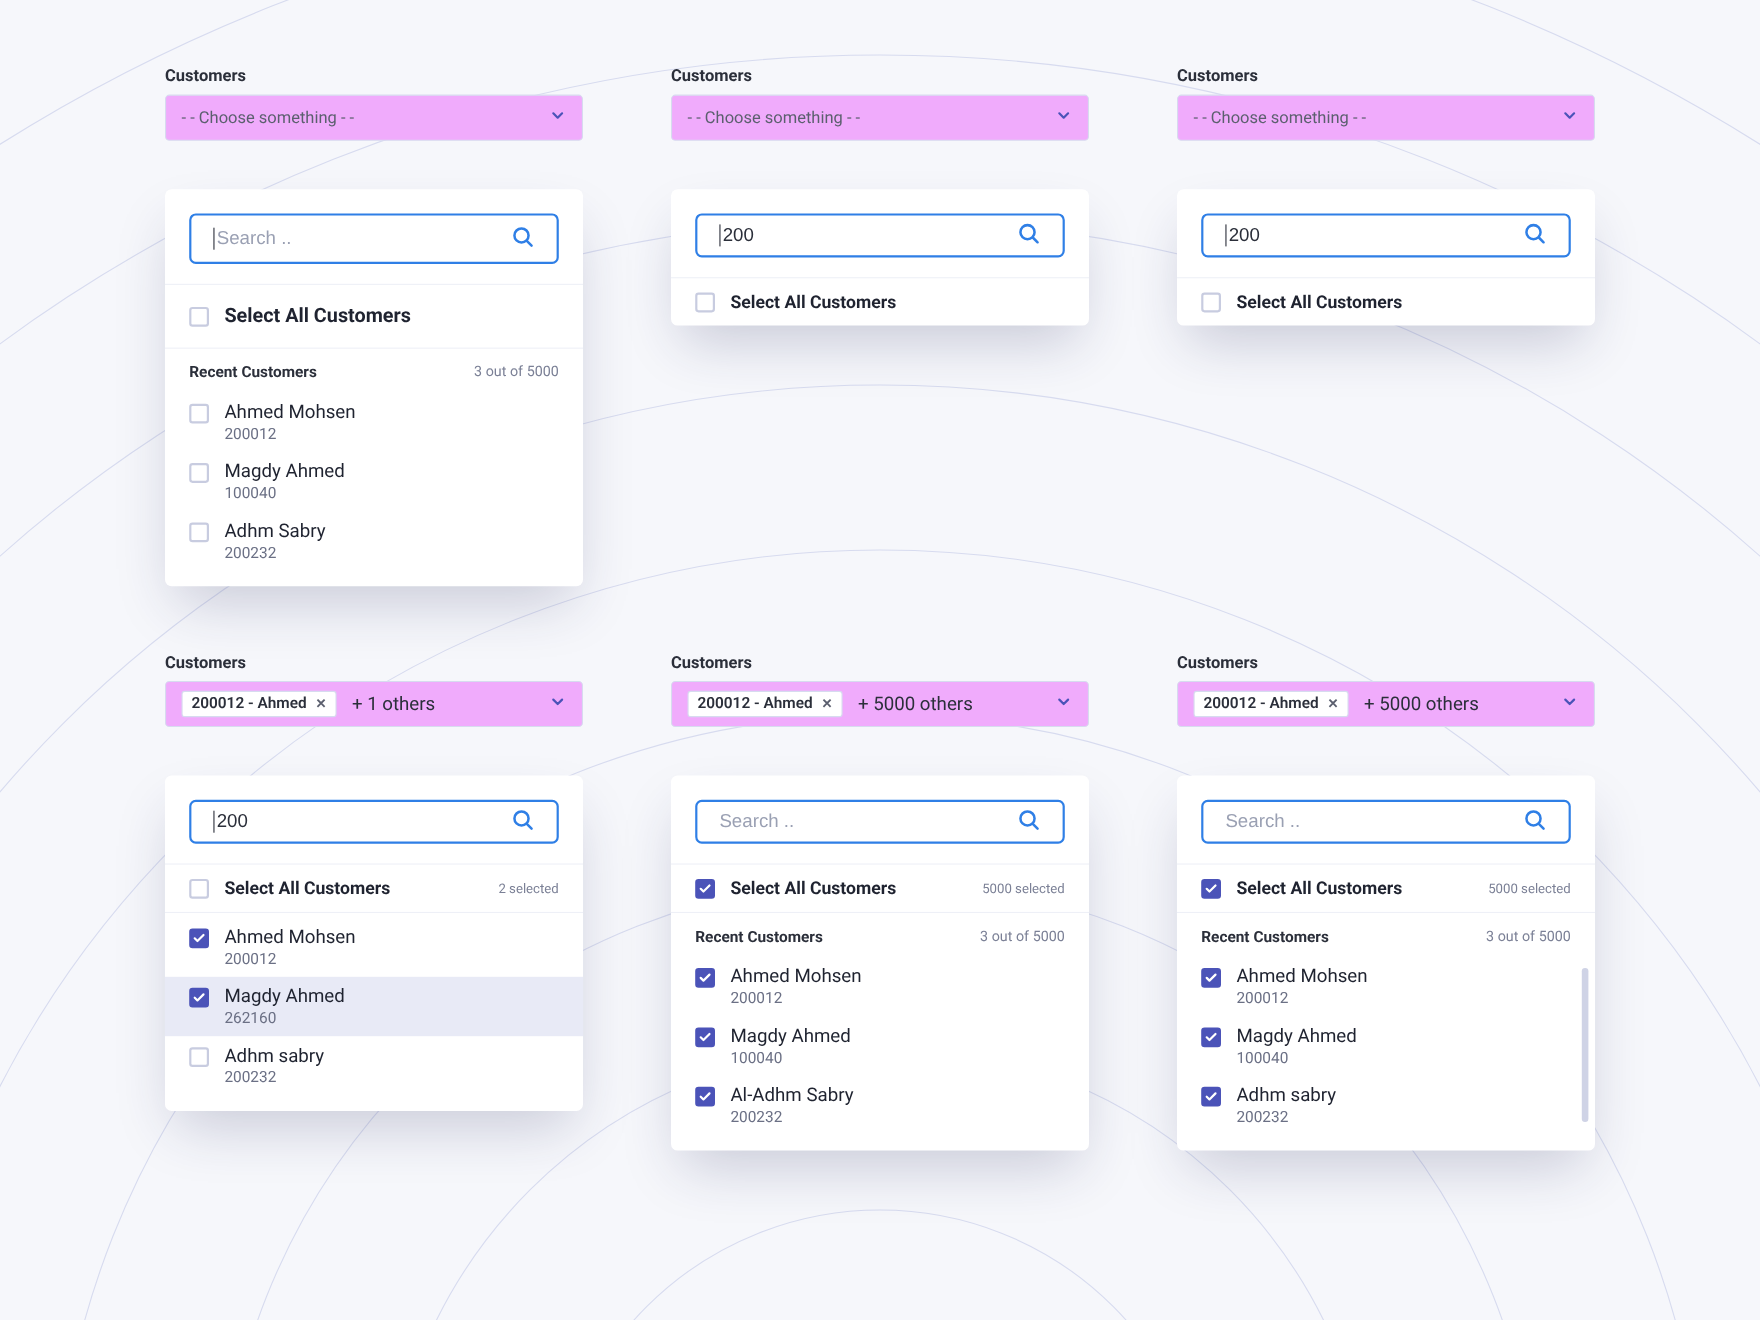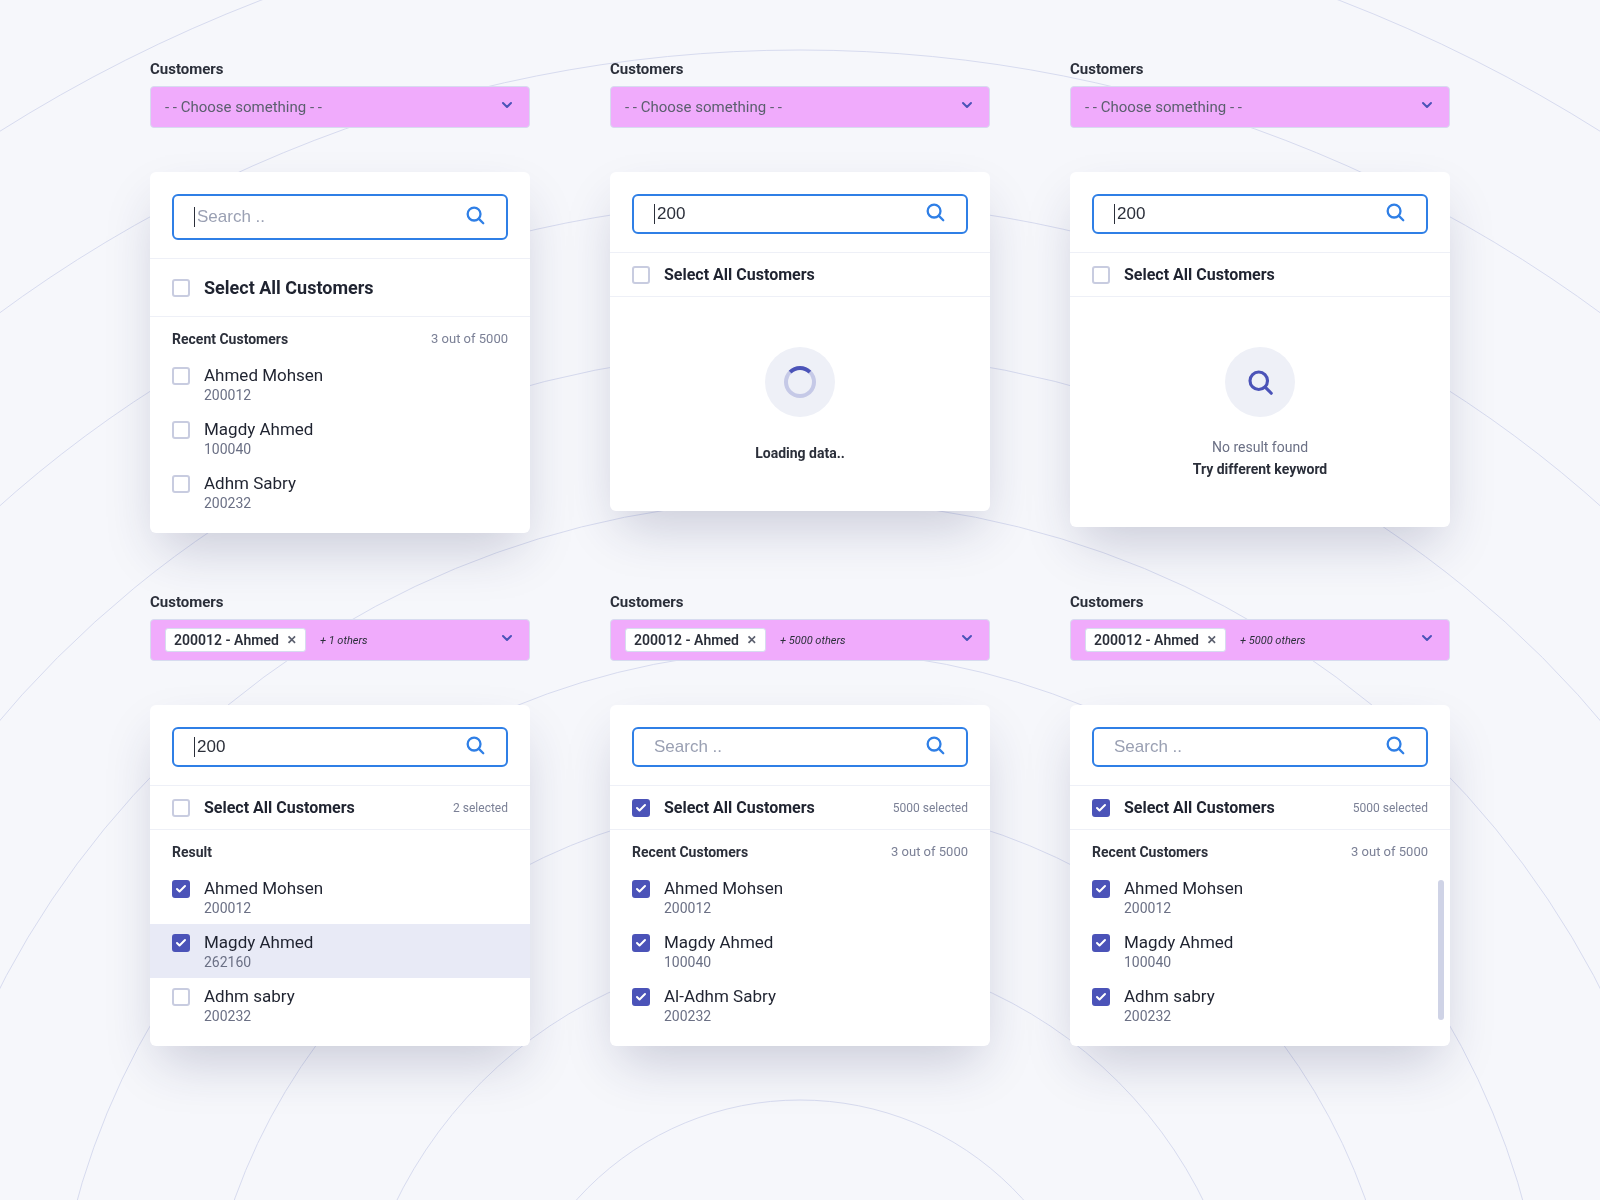--- a/index.html
+++ b/index.html
@@ -64,22 +64,21 @@
   }
   .chip .x {
     margin-left:8px;
     font-size:12px;
     color:#5b5f6e;
     cursor:pointer;
   }
   .select .others {
     margin-left: 14px;
     color:#2b2f3a;
-    font-size:11px;
-    font-style:italic;
+    font-size:17px;
   }
   .select .caret {
     position:absolute;
     right:14px;
     top:50%;
     transform:translateY(-50%);
     color:#4b53b8;
   }
   .dropdown {
     margin-top: 44px;
@@ -336,28 +335,20 @@
       </div>
     </div>
     <div class="section">
       <div class="select-all thin">
         <span class="chk">
           
         </span>
         <span class="txt">Select All Customers</span>
       </div>
     </div>
-    <div class="section">
-      <div class="state">
-        <div class="circle">
-                <div class="spinner"></div>
-              </div>
-        <div class="l2">Loading data..</div>
-      </div>
-    </div>
   </div>
 </div>
 
 <div class="block">
   <div class="label">Customers</div>
   <div class="select">
     <span>- - Choose something - -</span>
     <span class="caret">
       <svg class="caret-svg" viewBox="0 0 24 24" fill="none" stroke="currentColor" stroke-width="3" stroke-linecap="round" stroke-linejoin="round">
               <polyline points="6 9 12 15 18 9"></polyline>
@@ -378,32 +369,20 @@
       </div>
     </div>
     <div class="section">
       <div class="select-all thin">
         <span class="chk">
           
         </span>
         <span class="txt">Select All Customers</span>
       </div>
     </div>
-    <div class="section">
-      <div class="state">
-        <div class="circle">
-          <svg width="30" height="30" viewBox="0 0 24 24" fill="none" stroke="currentColor" stroke-width="2.5" stroke-linecap="round">
-                  <circle cx="11" cy="11" r="7"></circle>
-                  <line x1="21" y1="21" x2="16.5" y2="16.5"></line>
-                </svg>
-        </div>
-        <div class="l1">No result found</div>
-        <div class="l2">Try different keyword</div>
-      </div>
-    </div>
   </div>
 </div>
 
 <div class="block">
   <div class="label">Customers</div>
   <div class="select">
     <span class="chip">
       <span>200012 - Ahmed</span>
       <span class="x">✕</span>
     </span>
@@ -430,23 +409,20 @@
     <div class="section">
       <div class="select-all thin">
         <span class="chk">
           
         </span>
         <span class="txt">Select All Customers</span>
         <span class="count">2 selected</span>
       </div>
     </div>
     <div class="section">
-      <div class="subhdr">
-        <span class="t">Result</span>
-      </div>
       <div class="list" id="listD">
               <div class="item">
                 <span class="chk checked">
                   <svg class="check-svg" viewBox="0 0 24 24" fill="none" stroke="#fff" stroke-width="4" stroke-linecap="round" stroke-linejoin="round">
                     <polyline points="20 6 9 17 4 12"></polyline>
                   </svg>
                 </span>
                 <span class="info">
                   <span class="nm">Ahmed Mohsen</span>
                   <span class="id">200012</span>

